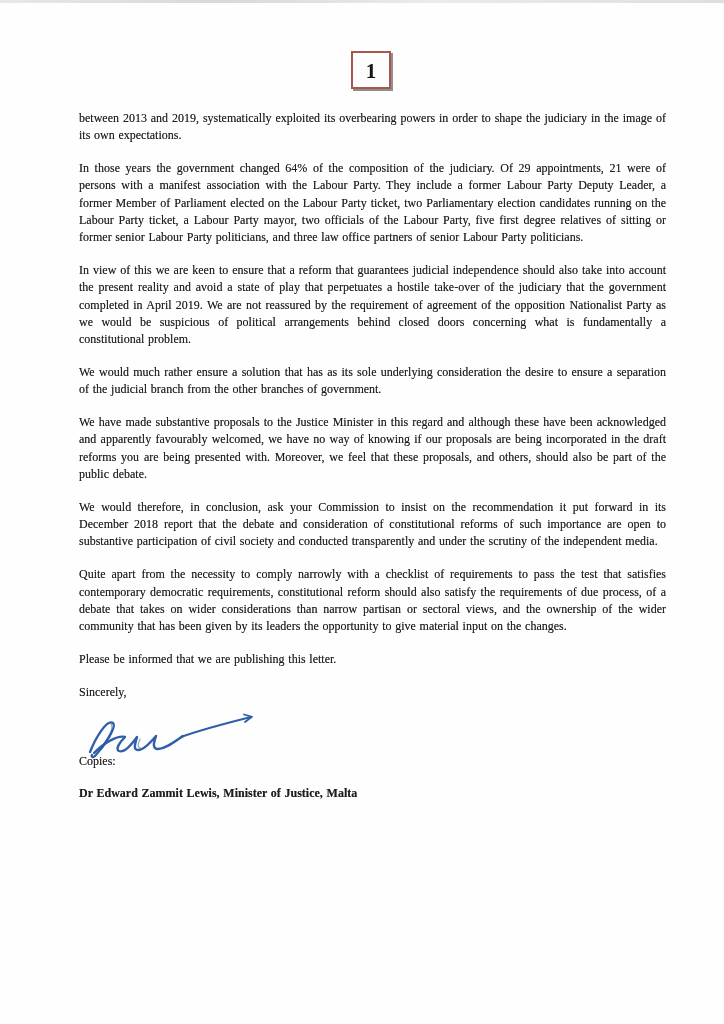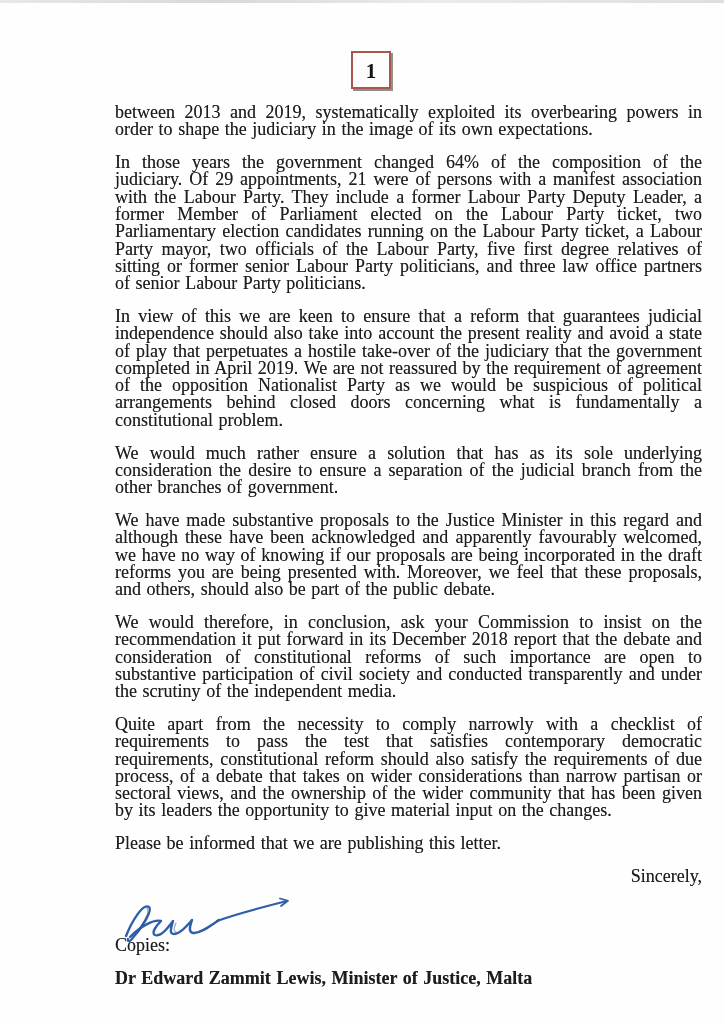--- a/index.html
+++ b/index.html
@@ -22,30 +22,29 @@
     border:2.5px solid #a8574e;
     box-shadow:2px 2px 0 #8f8f8f;
     background:#fdfdfd;
     display:flex;align-items:center;justify-content:center;
   }
   .pagenum{
     font-weight:bold;font-size:21px;line-height:1;color:#151515;
     transform:translateY(1px);
   }
   .body-col{
-    position:absolute;left:79px;top:104px;width:587px;
-    font-size:18px;line-height:17.3px;
+    position:absolute;left:79px;top:110px;width:587px;
+    font-size:12px;line-height:17.3px;
     text-align:justify;
     word-spacing:0.06em;
     text-shadow:0 0 .4px rgba(30,30,30,.55);
-    margin-left:36px;
   }
   .body-col p{margin:0 0 15.5px 0;}
   .sign-block{margin-top:10px;text-align:left;}
-  .closing{margin:0;text-align:right;}
+  .closing{margin:0;}
   .signature-wrap{height:44px;margin:-6px 0 -2px 6px;}
   .signature-wrap svg{display:block;}
   .signer{margin:0;}
   .copies-label{margin:19px 0 0 0;}
   .copies{margin:14px 0 0 0;padding:0;list-style:none;text-align:left;font-weight:bold;}
   .copies li{margin:0;}
 </style>
 </head>
 <body>
 

